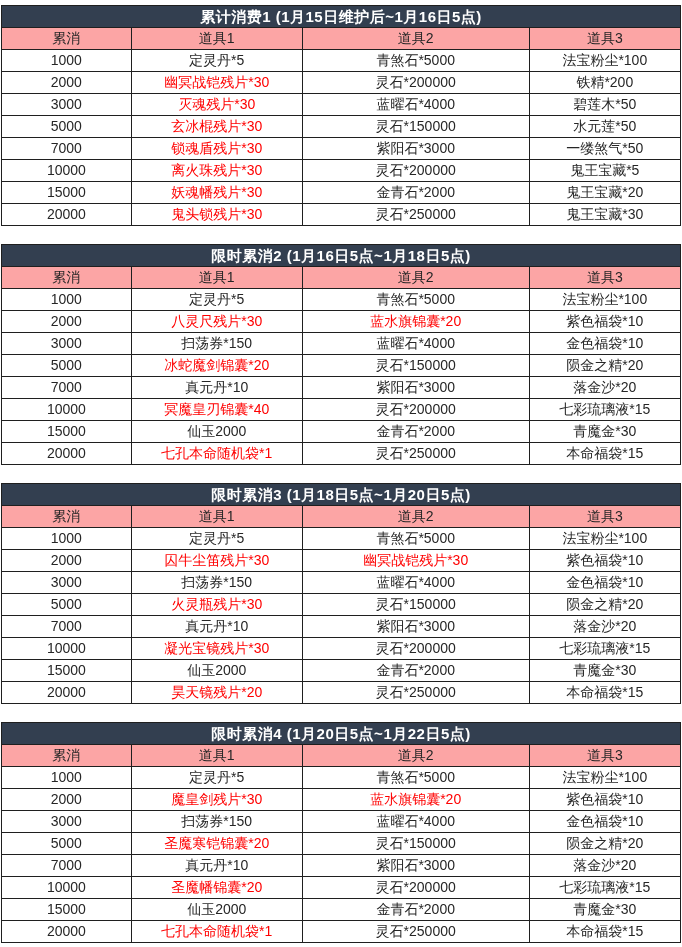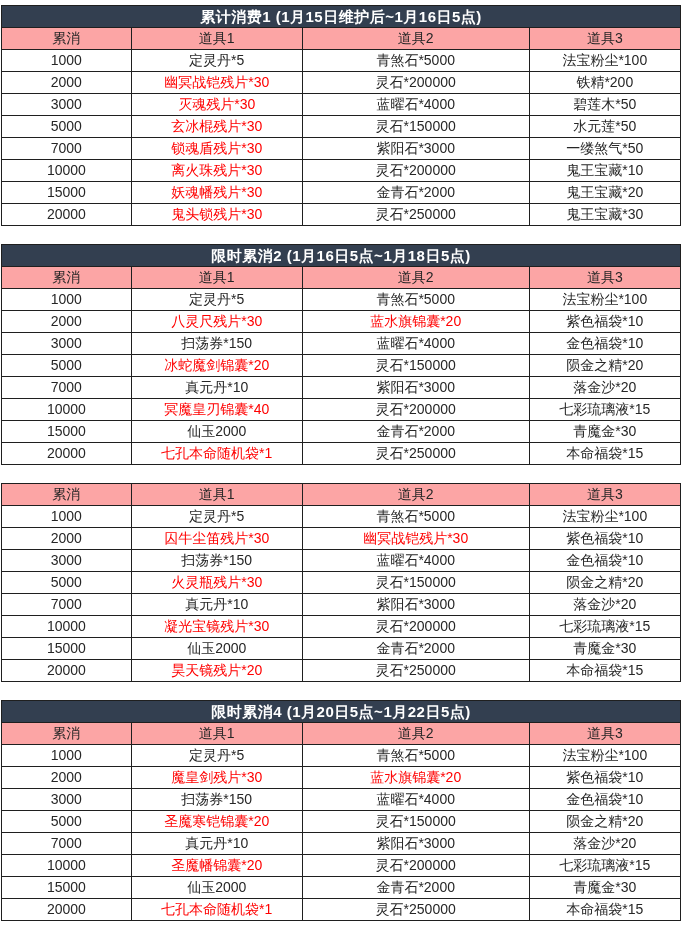--- a/index.html
+++ b/index.html
@@ -103,21 +103,21 @@
           <tr>
             <td>7000</td>
             <td class="red-item">锁魂盾残片*30</td>
             <td>紫阳石*3000</td>
             <td>一缕煞气*50</td>
           </tr>
           <tr>
             <td>10000</td>
             <td class="red-item">离火珠残片*30</td>
             <td>灵石*200000</td>
-            <td>鬼王宝藏*10</td>
+            <td>鬼王宝藏*5</td>
           </tr>
           <tr>
             <td>15000</td>
             <td class="red-item">妖魂幡残片*30</td>
             <td>金青石*2000</td>
             <td>鬼王宝藏*20</td>
           </tr>
           <tr>
             <td>20000</td>
             <td class="red-item">鬼头锁残片*30</td>
@@ -198,20 +198,23 @@
   </table>
 
   <table class="reward-table">
     <colgroup>
       <col class="c-threshold">
           <col class="c-item1">
           <col class="c-item2">
           <col class="c-item3">
     </colgroup>
     <thead>
+      <tr>
+        <th class="table-title" colspan="4">限时累消3 (1月18日5点~1月20日5点)</th>
+      </tr>
       <tr class="header-row">
             <th class="col-header">累消</th>
             <th class="col-header">道具1</th>
             <th class="col-header">道具2</th>
             <th class="col-header">道具3</th>
           </tr>
     </thead>
     <tbody>
           <tr>
             <td>1000</td>

